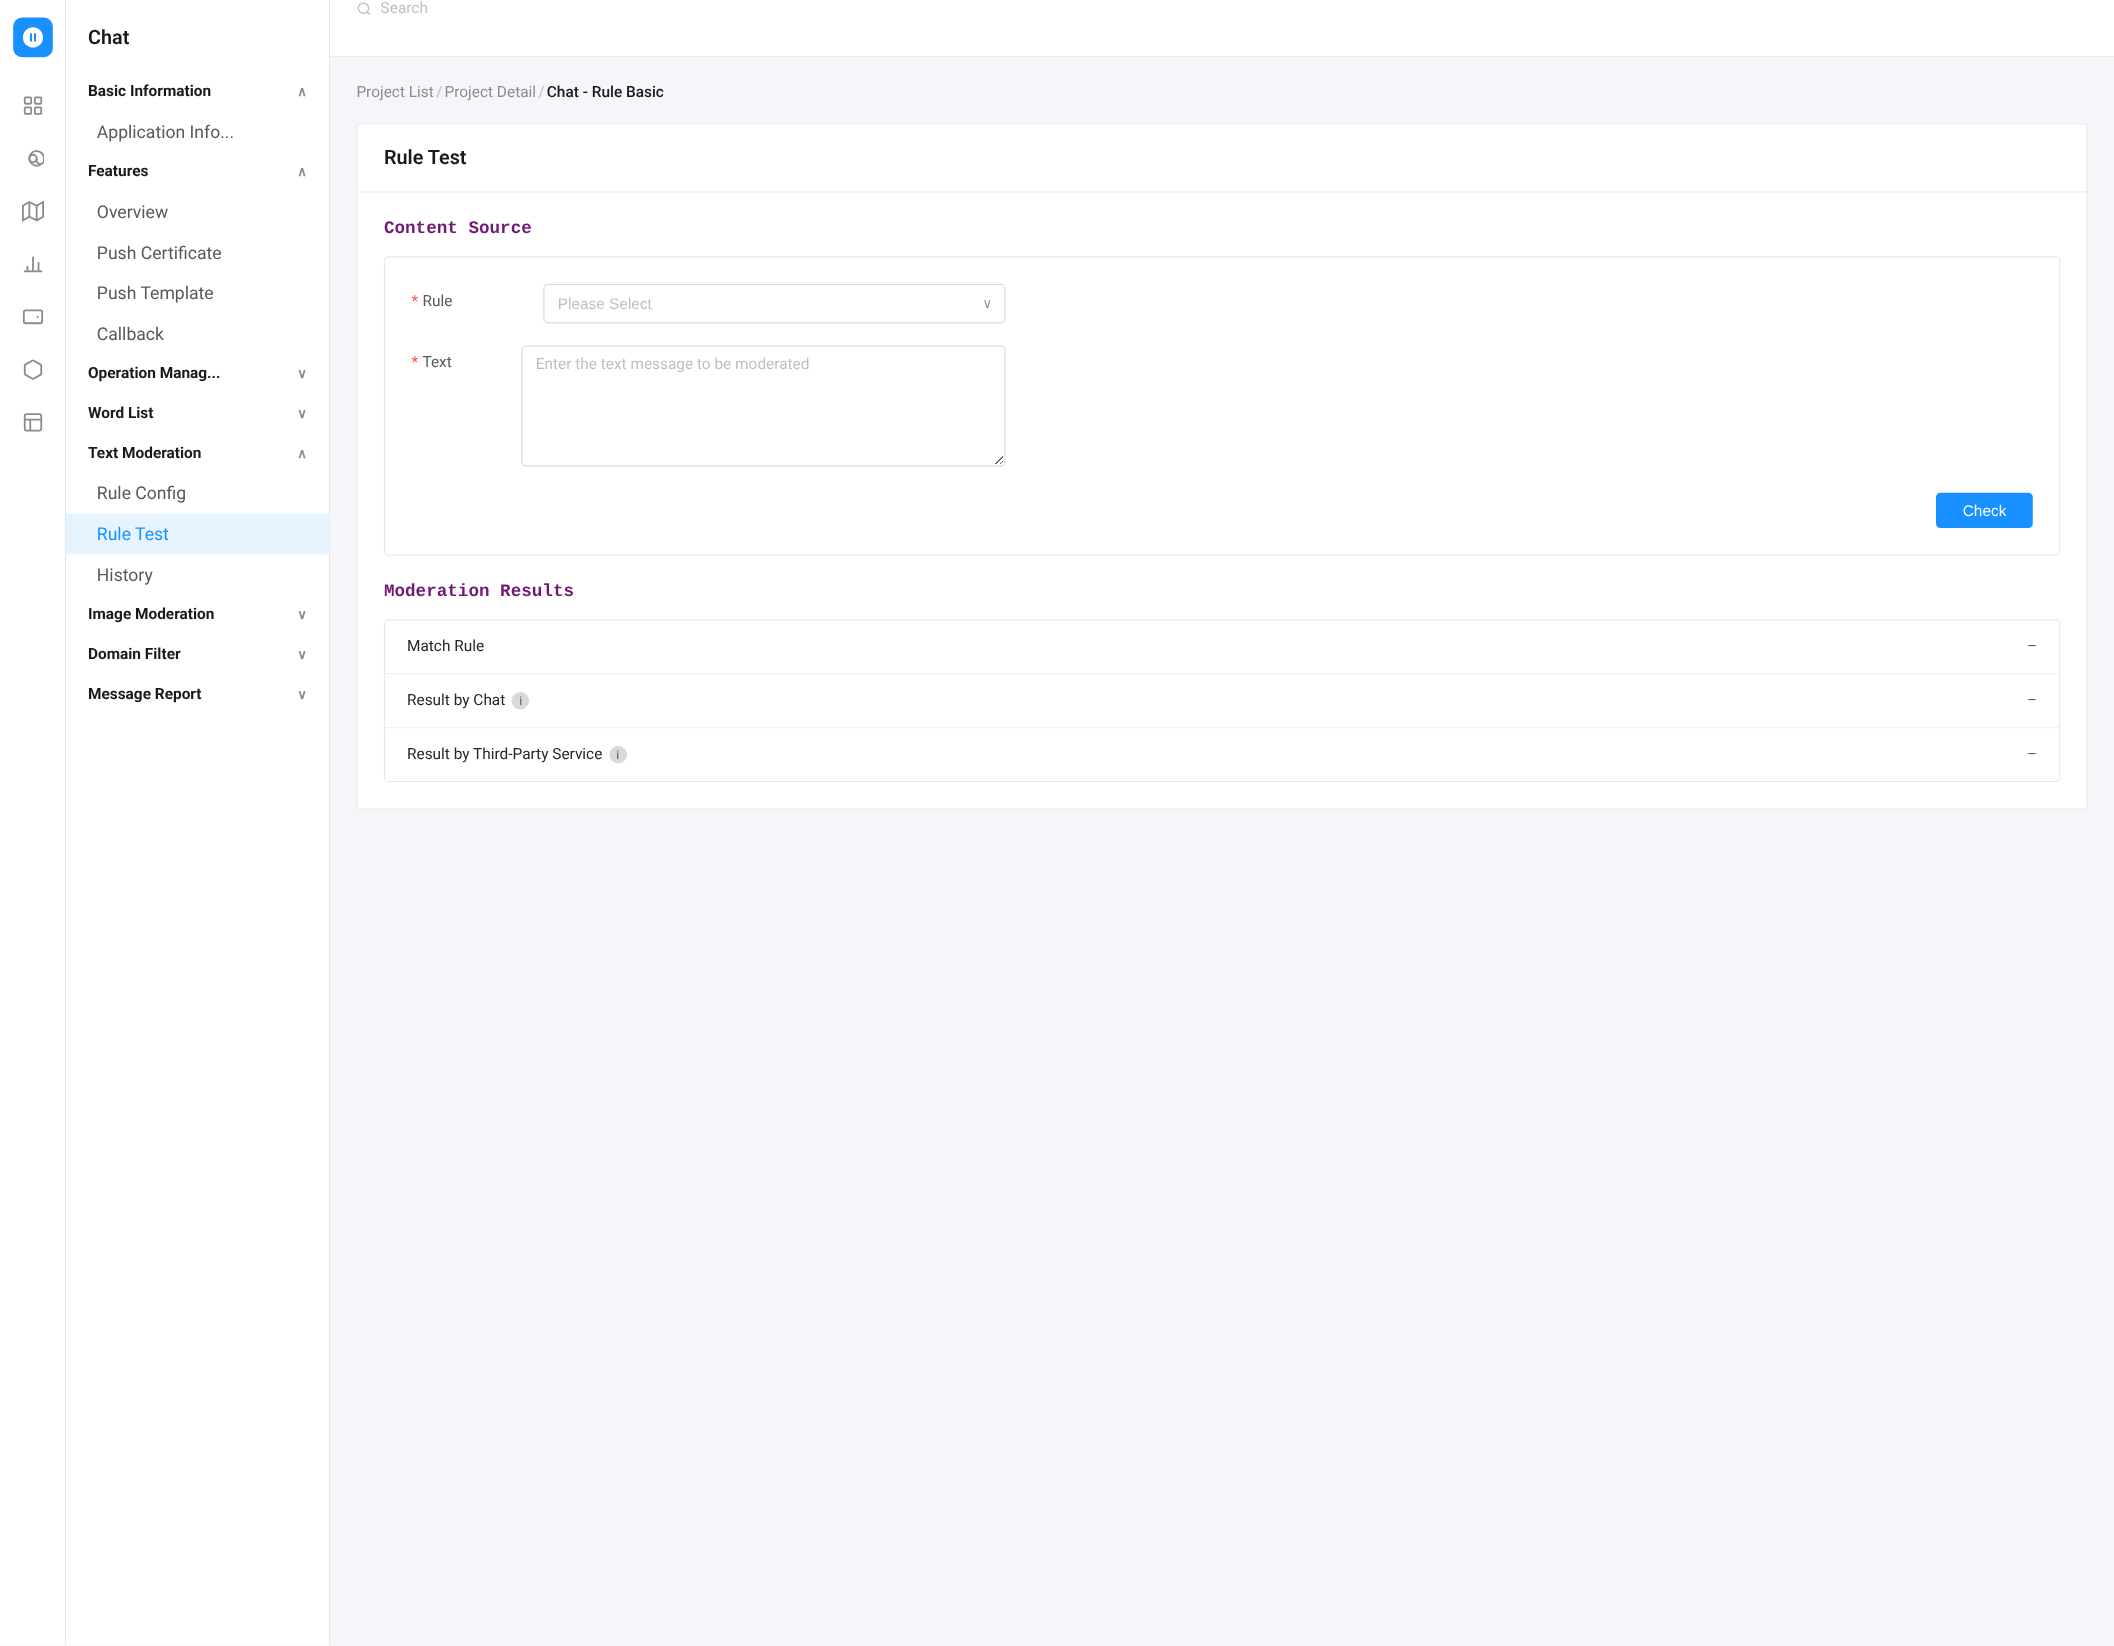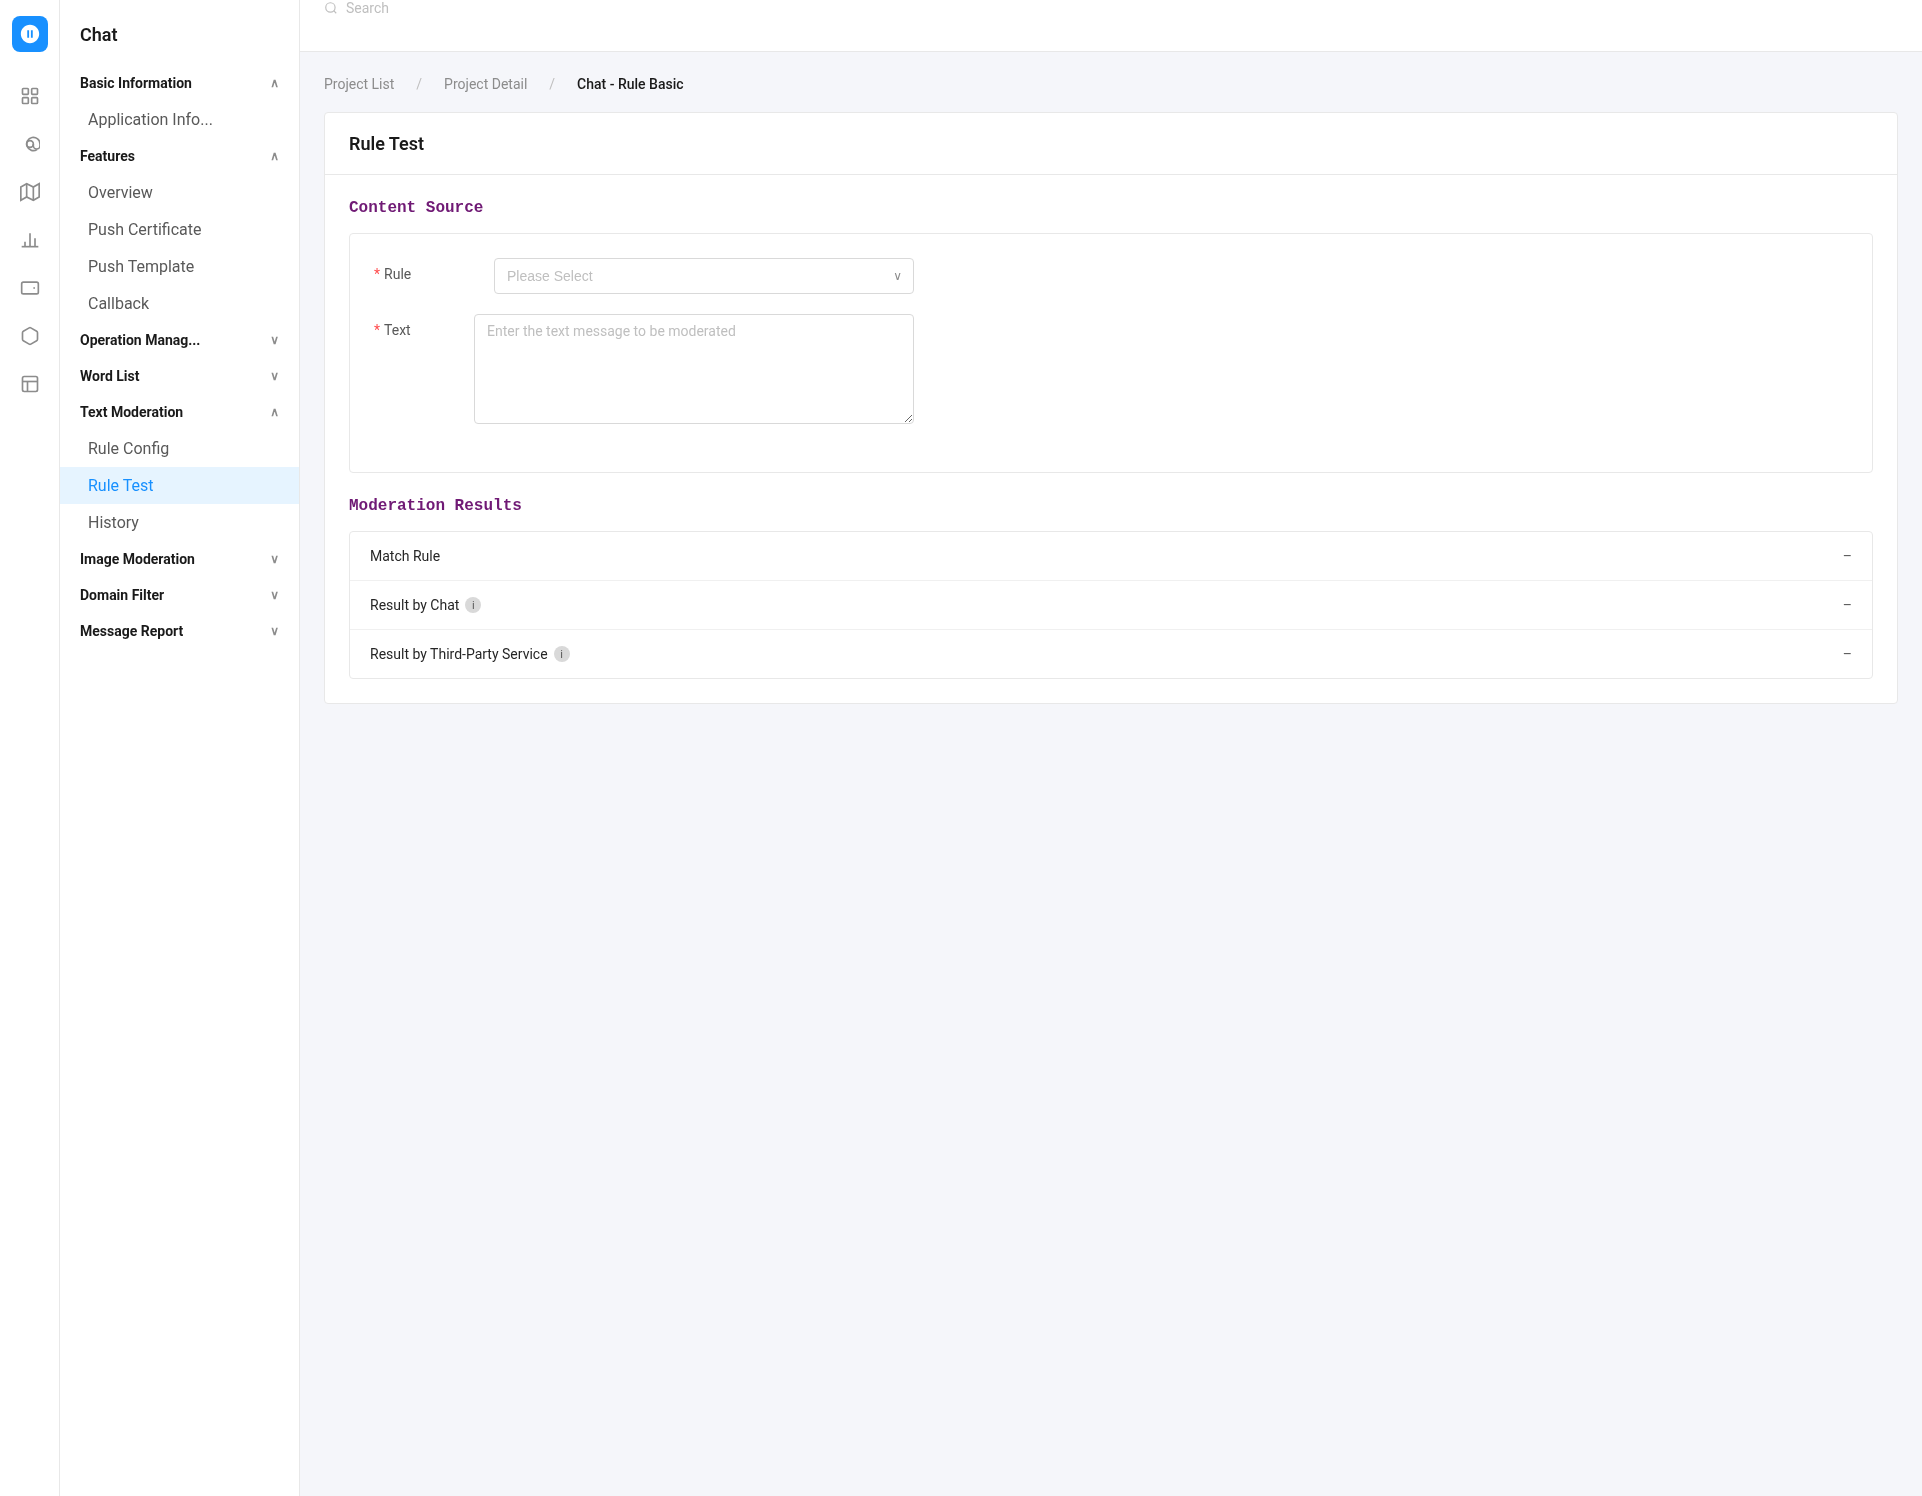--- a/index.html
+++ b/index.html
@@ -104,21 +104,21 @@
       flex: 1;
       overflow-y: auto;
       padding: 24px;
     }
     .breadcrumb {
       font-size: 14px;
       color: #8c8c8c;
       margin-bottom: 20px;
       display: flex;
       align-items: center;
-      gap: 22px;
+      gap: 2px;
     }
     .breadcrumb a { color: #8c8c8c; text-decoration: none; cursor: pointer; }
     .breadcrumb .separator { color: #bfbfbf; }
     .breadcrumb .current { color: #1a1a1a; font-weight: 500; }
 
     .page-card {
       background: #fff;
       border-radius: 4px;
       border: 1px solid #e8e8e8;
       overflow: hidden;
@@ -436,20 +436,23 @@
           <div class="form-row">
             <div class="form-label">
               <span class="required-star">*</span>
               <span>Text</span>
             </div>
             <div class="form-control">
               <textarea class="textarea-input" placeholder="Enter the text message to be moderated" style=""></textarea>
             </div>
           </div>
 
+          <div class="form-actions">
+            <button class="btn-check">Check</button>
+          </div>
         </div>
 
         <div class="section-title">Moderation Results</div>
 
         <div class="results-table">
 
           <div class="results-row">
             <div class="results-label">
               <span>Match Rule</span>
             </div>

